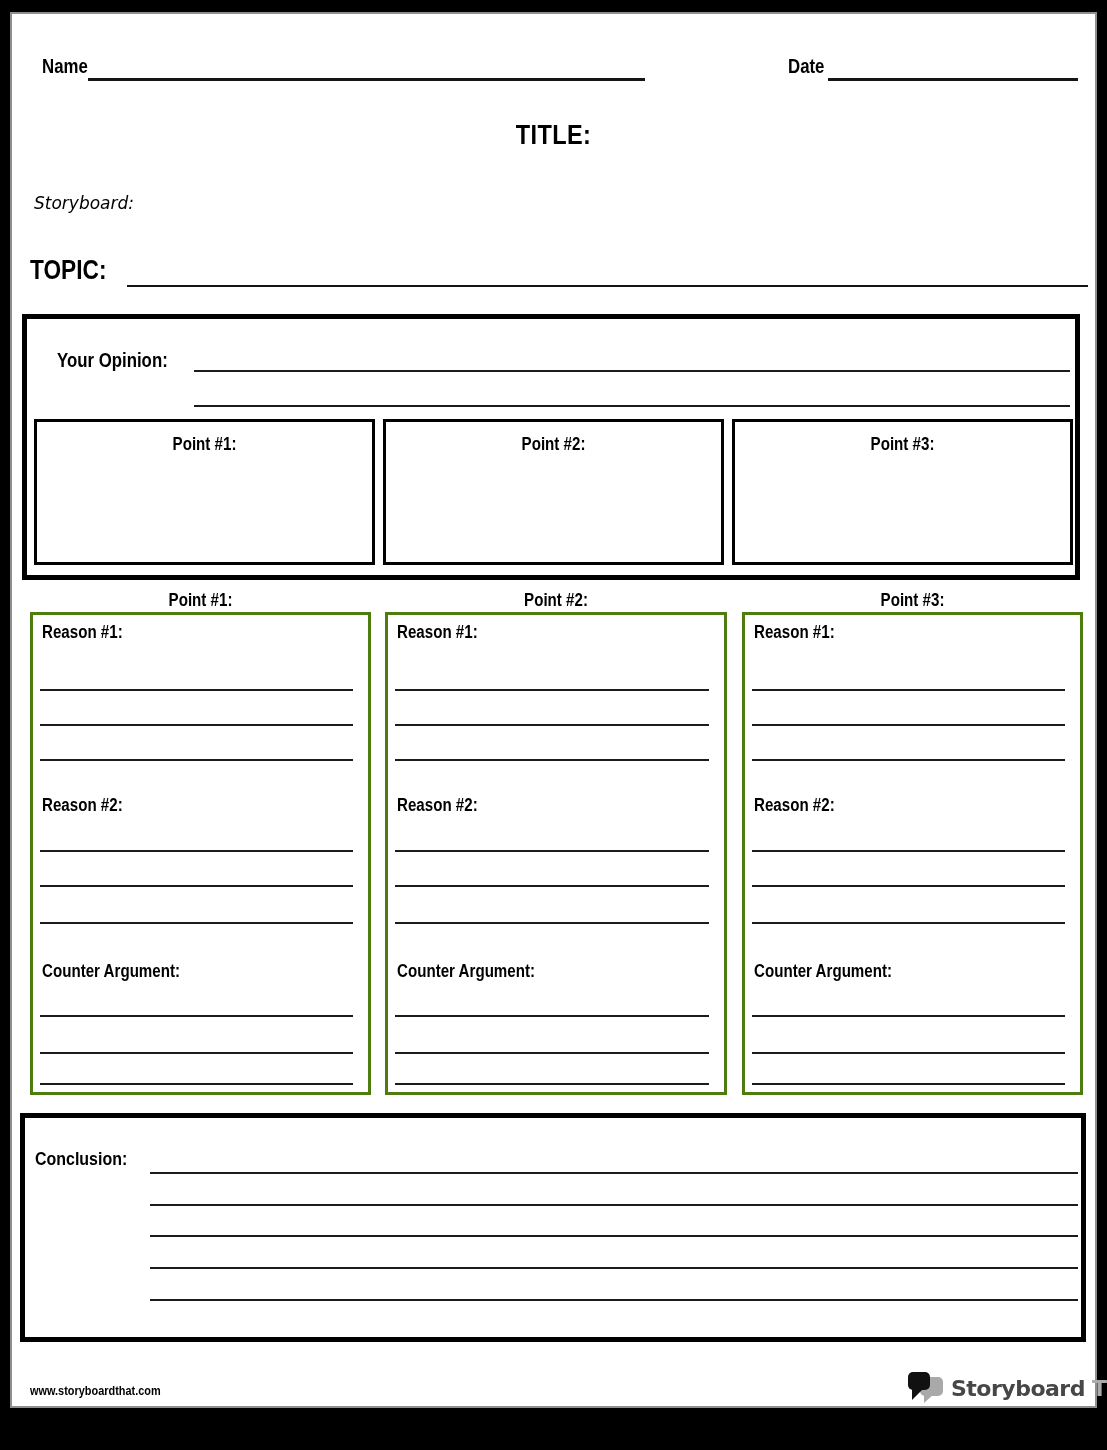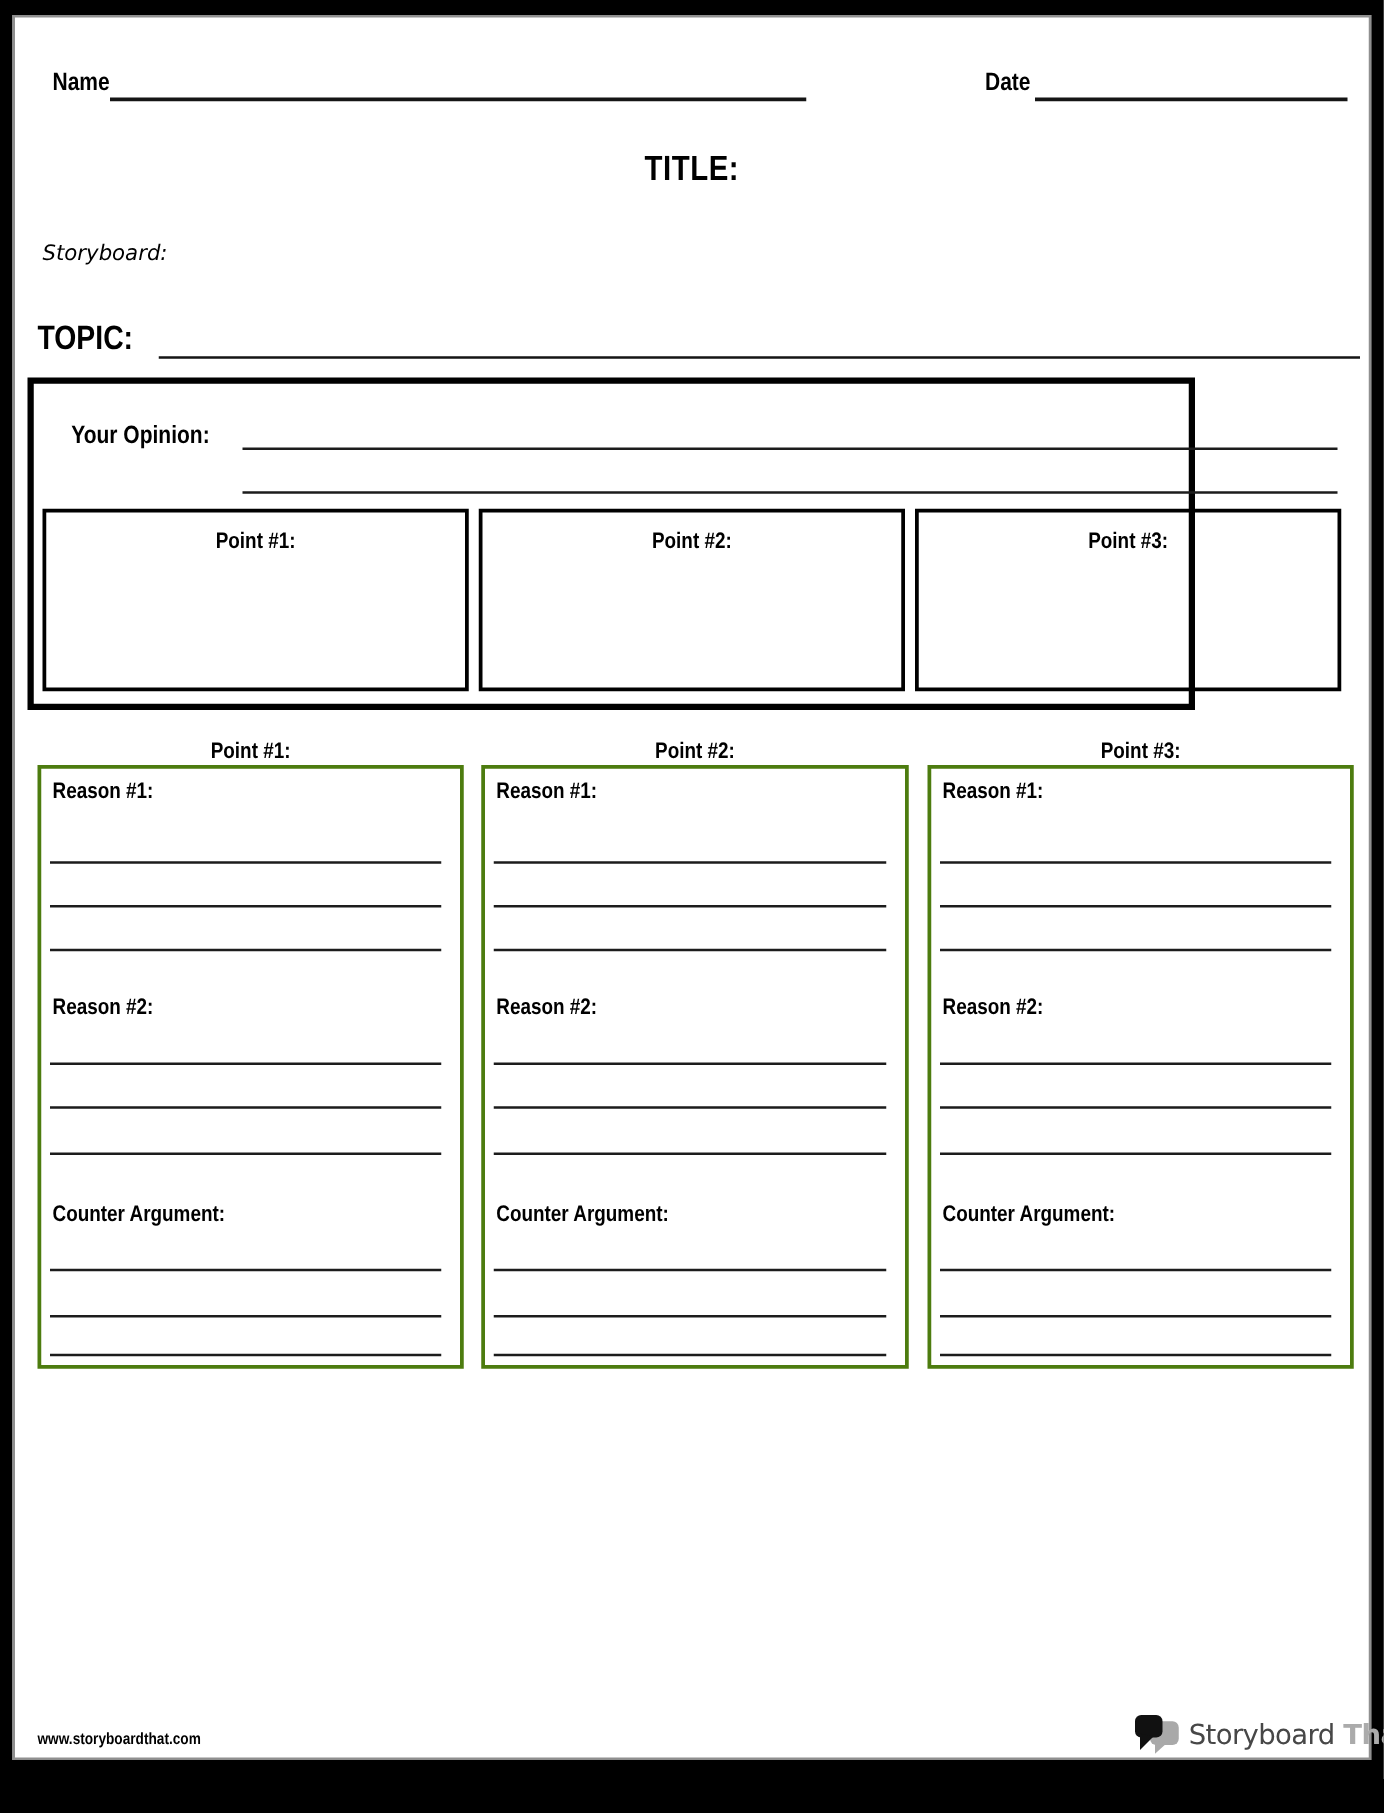--- a/index.html
+++ b/index.html
@@ -23,21 +23,21 @@
   .name-label{left:30px;top:41px;font-size:20px;}
   .name-line{left:76px;top:64px;width:557px;}
   .date-label{left:776px;top:41px;font-size:20px;}
   .date-line{left:816px;top:64px;width:250px;}
   .title{left:0;top:105px;width:100%;text-align:center;font-size:28px;letter-spacing:.5px;}
   .directions{left:22px;top:179px;font-size:17px;font-style:italic;font-family:"DejaVu Sans",sans-serif;}
   .topic{left:18px;top:241px;font-size:27px;}
   .topic-line{left:115px;top:271px;width:961px;border-top-width:2px;}
 
   
-  .opinion-box{left:10px;top:288px;width:934px;height:266px;border:5px solid #000;box-sizing:border-box;}
+  .opinion-box{left:10px;top:300px;width:1058px;height:266px;border:5px solid #000;box-sizing:border-box;}
   .op-label{left:30px;top:30px;font-size:20px;}
   .op-line{left:167px;width:876px;border-top:2px solid #1c1c1c;position:absolute;height:0;}
   .op-line-1{top:51px;}
   .op-line-2{top:86px;}
   .point-box{position:absolute;top:100px;height:146px;border:3px solid #000;box-sizing:border-box;}
   .pb-1{left:7px;width:341px;}
   .pb-2{left:356px;width:341px;}
   .pb-3{left:705px;width:341px;}
   .pb-label{position:absolute;left:0;top:12px;width:100%;text-align:center;font-size:18px;font-weight:bold;}
 
@@ -61,21 +61,21 @@
 
   
   .conclusion-box{left:8px;top:1099px;width:1066px;height:229px;border:5px solid #000;box-sizing:border-box;}
   .conc-label{left:10px;top:30px;font-size:19px;}
   .conc-line{left:125px;width:928px;position:absolute;height:0;border-top:2px solid #1c1c1c;}
   .cc-1{top:54px;} .cc-2{top:86px;} .cc-3{top:117px;} .cc-4{top:149px;} .cc-5{top:181px;}
 
   
   .footer-url{left:18px;top:1369px;font-size:13px;font-weight:bold;}
   .logo{left:896px;top:1354px;height:40px;display:flex;align-items:center;gap:7px;}
-  .logo-primary{font-size:22px;font-weight:normal;color:#474747;letter-spacing:-0.5px;font-family:"DejaVu Sans",sans-serif;text-align:center;}
+  .logo-primary{font-size:22px;font-weight:bold;color:#474747;letter-spacing:-0.5px;font-family:"DejaVu Sans",sans-serif;text-align:center;}
   .logo-secondary{font-size:22px;font-weight:bold;color:#ababab;letter-spacing:-0.5px;font-family:"DejaVu Sans",sans-serif;}
 </style>
 </head>
 <body>
 
 <div class="page">
 
   <div class="abs b cond name-label">Name</div>
   <div class="hline name-line"></div>
   <div class="abs b cond date-label">Date</div>
@@ -144,20 +144,28 @@
     <div class="sec-label cond sec-2">Reason #2:</div>
     <div class="wline cl wl-d"></div>
     <div class="wline cl wl-e"></div>
     <div class="wline cl wl-f"></div>
     <div class="sec-label cond sec-3">Counter Argument:</div>
     <div class="wline cl wl-g"></div>
     <div class="wline cl wl-h"></div>
     <div class="wline cl wl-i"></div>
   </div>
 
+  <div class="abs conclusion-box">
+    <div class="abs b cond conc-label">Conclusion:</div>
+    <div class="conc-line cc-1"></div>
+    <div class="conc-line cc-2"></div>
+    <div class="conc-line cc-3"></div>
+    <div class="conc-line cc-4"></div>
+    <div class="conc-line cc-5"></div>
+  </div>
 
   <div class="abs cond footer-url">www.storyboardthat.com</div>
   <div class="abs logo">
     <svg width="36" height="32" viewBox="0 0 36 32">
       <rect x="12" y="5" width="23" height="19" rx="5" fill="#a9a9a9"></rect>
       <path d="M16 21 L16 31 L26 22 Z" fill="#a9a9a9"></path>
       <rect x="0" y="0" width="22" height="18" rx="5" fill="#111111"></rect>
       <path d="M4 15 L4 28 L15 17 Z" fill="#111111"></path>
     </svg>
     <span class="logo-primary">Storyboard</span>

